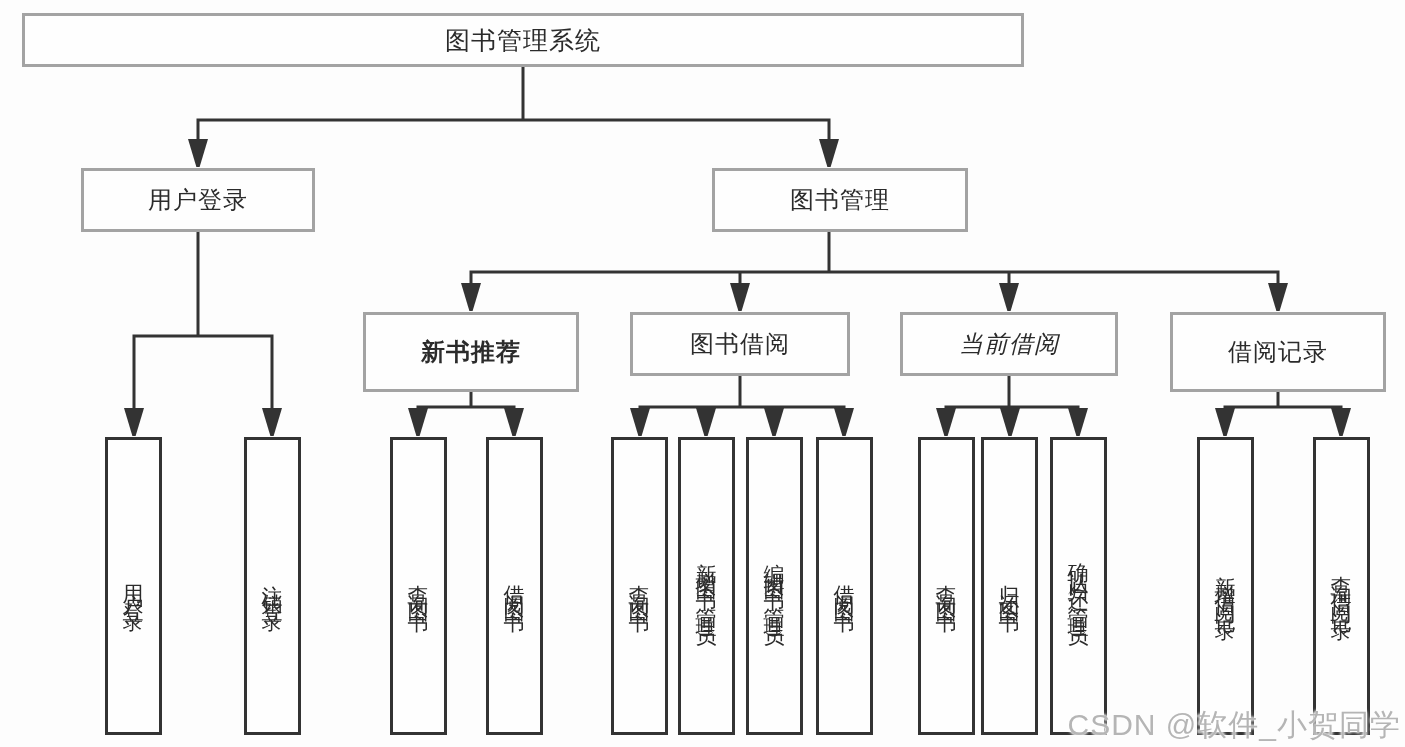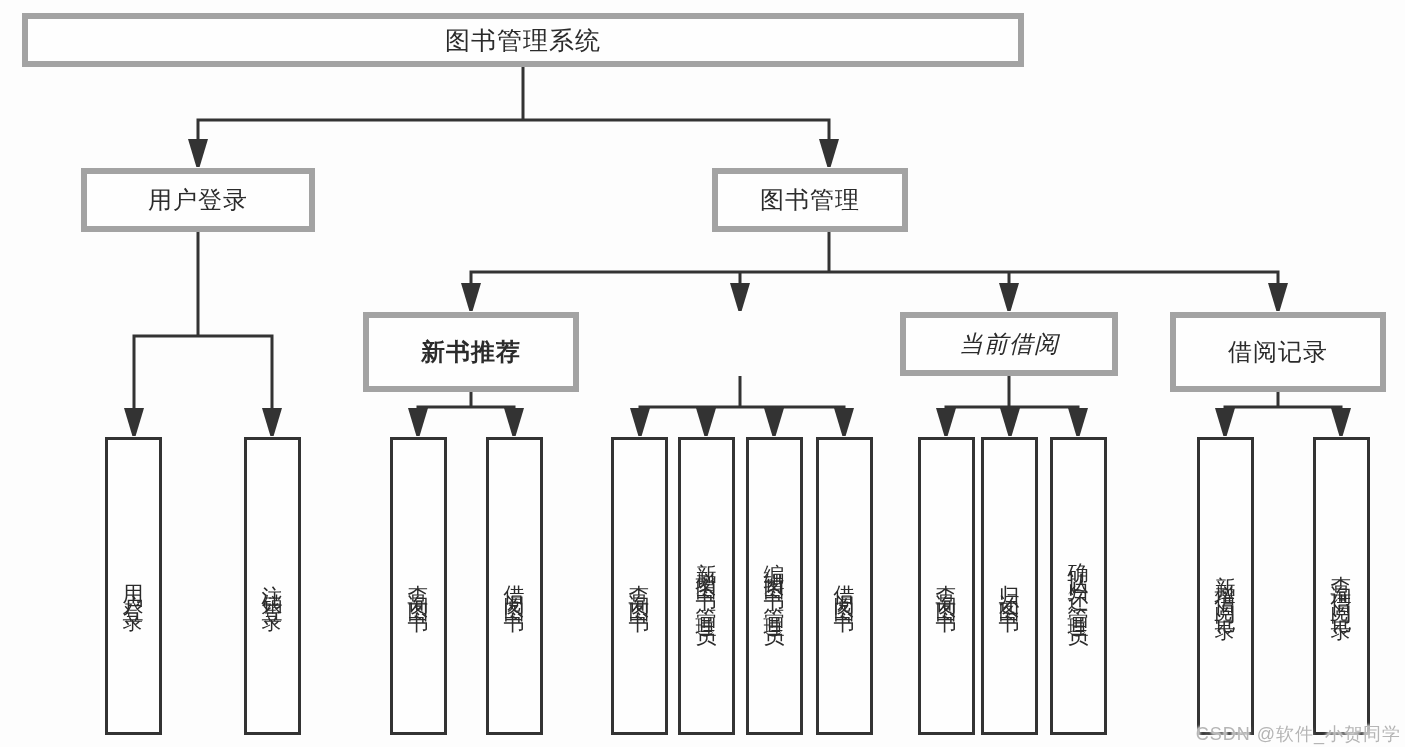--- a/index.html
+++ b/index.html
@@ -18,21 +18,21 @@
   }
   #connectors {
     position: absolute;
     left: 0;
     top: 0;
     pointer-events: none;
   }
   .hbox {
     position: absolute;
     box-sizing: border-box;
-    border: 6px solid #a3a3a3;
+    border: 3px solid #a3a3a3;
     background: #fefefe;
     display: flex;
     align-items: center;
     justify-content: center;
     font-size: 24px;
     letter-spacing: 1px;
     white-space: nowrap;
     z-index: 2;
   }
   .vbox {
@@ -54,21 +54,21 @@
     letter-spacing: 9px;
     line-height: 1;
   }
   .root-box {
     font-size: 25px;
   }
   #watermark {
     position: absolute;
     right: 4px;
     bottom: 1px;
-    font-size: 18px;
+    font-size: 30px;
     color: #b5b5b5;
     letter-spacing: 1px;
     z-index: 5;
     text-shadow: 0 0 3px #ffffff, 0 0 3px #ffffff, 0 0 4px #ffffff;
     white-space: nowrap;
   }
 </style>
 </head>
 <body>
 
@@ -124,23 +124,24 @@
       <use href="#ah" transform="translate(1010,436)"></use>
       <use href="#ah" transform="translate(1078,436)"></use>
       <use href="#ah" transform="translate(1225,436)"></use>
       <use href="#ah" transform="translate(1341,436)"></use>
     </g>
   </svg>
 
   <div class="hbox root-box" style="left:22px; top:13px; width:1002px; height:54px;">图书管理系统</div>
 
   <div class="hbox" style="left:81px; top:168px; width:234px; height:64px;">用户登录</div>
-  <div class="hbox" style="left:712px; top:168px; width:196px; height:64px;">图书管理</div>
+  <div class="hbox" style="left:712px; top:168px; width:256px; height:64px;">图书管理</div>
 
   <div class="hbox" style="left:363px; top:312px; width:216px; height:80px;font-weight:bold;">新书推荐</div>
+  <div class="hbox" style="left:630px; top:312px; width:220px; height:64px;">图书借阅</div>
   <div class="hbox" style="left:900px; top:312px; width:218px; height:64px;font-style:italic;">当前借阅</div>
   <div class="hbox" style="left:1170px; top:312px; width:216px; height:80px;">借阅记录</div>
 
   <div class="vbox" style="left:105px; top:437px;">
     <span>用户登录</span>
   </div>
   <div class="vbox" style="left:244px; top:437px;">
     <span>注销登录</span>
   </div>
 

